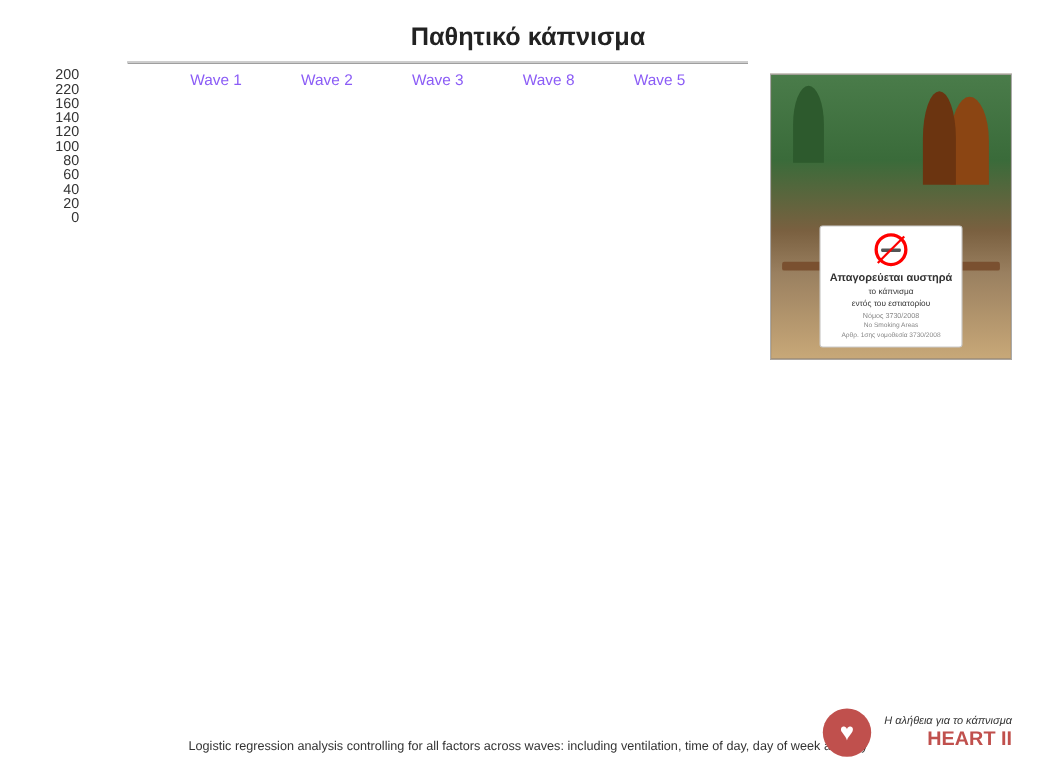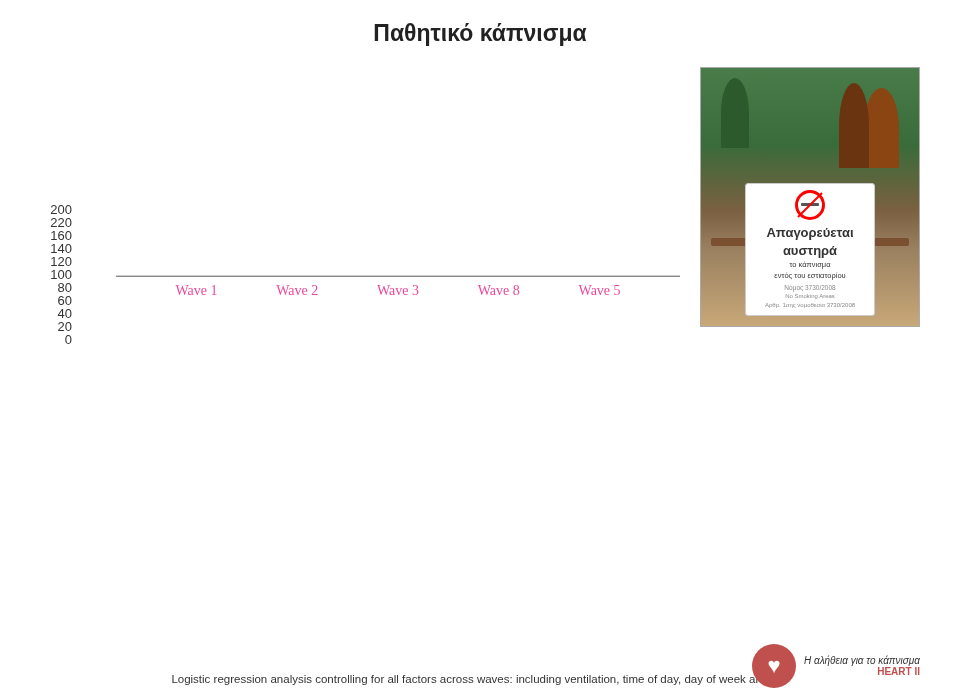--- a/index.html
+++ b/index.html
@@ -48,21 +48,21 @@
     .chart-area {
       flex: 1;
       display: flex;
       flex-direction: column;
       position: relative;
     }
 
     .chart-wrapper {
       display: flex;
       flex-direction: row;
-      align-items: center;
+      align-items: flex-start;
       width: 100%;
       height: 460px;
       gap: 36px;
     }
 
     .y-axis {
       display: flex;
       flex-direction: column;
       justify-content: space-between;
       align-items: flex-end;
@@ -128,24 +128,23 @@
     .x-labels {
       display: flex;
       flex-direction: row;
       justify-content: space-around;
       padding: 6px 30px 0 30px;
       width: 100%;
     }
 
     .x-label {
       font-size: 14px;
-      color: #ec4899;
+      color: #8b5cf6;
       text-align: center;
       width: 80px;
-      font-family: Liberation Serif, serif;
     }
 
     .right-image {
       width: 220px;
       height: 260px;
       margin-left: 20px;
       margin-top: 10px;
       background: #8B7355;
       border: 1px solid #aaa;
       overflow: hidden;
@@ -259,21 +258,21 @@
       align-items: center;
     }
 
     .logo-greek-text {
       font-size: 10px;
       color: #333;
       font-style: italic;
     }
 
     .logo-heart-ii {
-      font-size: 10px;
+      font-size: 18px;
       font-weight: bold;
       color: #c0504d;
       margin-left: 43px;
     }
   </style>
 </head>
 <body>
 
 <div class="page-container">
 
@@ -348,21 +347,21 @@
         <div style="position:absolute;top:20px;right:20px;width:35px;height:80px;background:#8B4513;border-radius:50% 50% 0 0;"></div>
         <div style="position:absolute;top:15px;right:50px;width:30px;height:85px;background:#6B3410;border-radius:50% 50% 0 0;"></div>
         <div style="position:absolute;top:10px;left:20px;width:28px;height:70px;background:#2d5a2d;border-radius:50% 50% 0 0;"></div>
 
         <div style="position:absolute;bottom:80px;left:10px;right:10px;height:8px;background:#7a5030;border-radius:2px;"></div>
 
         <div class="photo-sign">
           <div class="no-smoking-circle">
             <div class="cigarette-shape"></div>
           </div>
-          <div style="font-weight:bold;font-size:13px;">Απαγορεύεται αυστηρά</div>
+          <div style="font-weight:bold;font-size:10px;">Απαγορεύεται αυστηρά</div>
           <div>το κάπνισμα</div>
           <div>εντός του εστιατορίου</div>
           <div style="font-size:6.5px;color:#888;margin-top:2px;">Νόμος 3730/2008</div>
           <div style="font-size:6px;color:#888;">No Smoking Areas<br>Αρθρ. 1σης νομοθεσία 3730/2008</div>
         </div>
       </div>
     </div>
   </div>
 
   <div class="footer-section">

